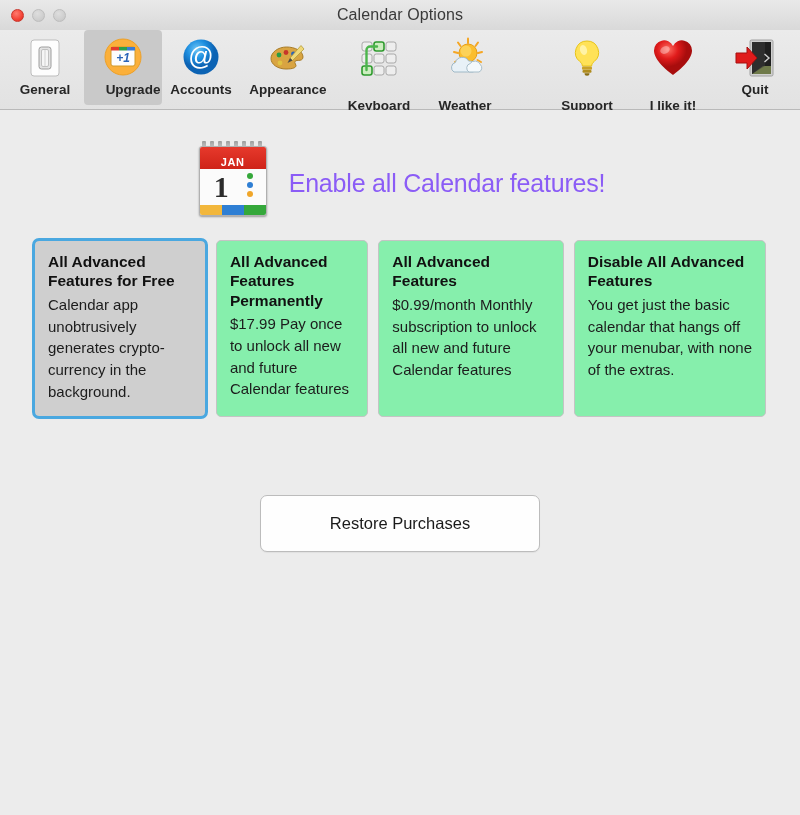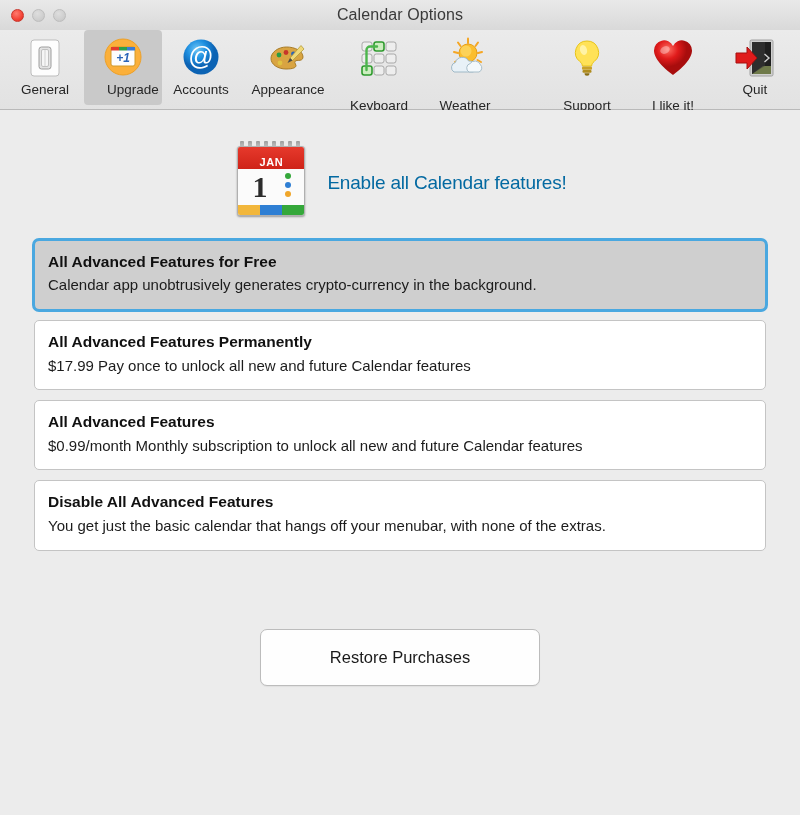--- a/index.html
+++ b/index.html
@@ -99,22 +99,23 @@
     position: relative;
     display: flex;
     align-items: center;
     justify-content: center;
   }
   .tb-label {
     margin-top: 1px;
     font-size: 13.5px;
     color: #262626;
     white-space: nowrap;
-  }
-  .tb-item.selected .tb-label { font-weight: normal; margin-left: 20px; }
+    font-weight: bold;
+  }
+  .tb-item.selected .tb-label { font-weight: bold; margin-left: 20px; }
 
   
   .tb-item.w-wide { width: 96px; }
   .tb-item.w-med  { width: 86px; gap: 16px; }
 
   
   .content {
     flex: 1 1 auto;
     position: relative;
     background: #ececec;
@@ -124,22 +125,22 @@
 
   .hero {
     display: flex;
     align-items: center;
     justify-content: center;
     gap: 20px;
     padding-top: 30px;
     padding-bottom: 22px;
   }
   .hero-title {
-    font-size: 19px;
-    color: #0369a1;
+    font-size: 25px;
+    color: #8b5cf6;
     letter-spacing: -.2px;
     margin-top: 8px;
   }
 
   
   .cal-icon {
     width: 74px;
     height: 78px;
     position: relative;
   }
@@ -208,26 +209,26 @@
     position: absolute;
     bottom: 0; left: 0; right: 0;
     height: 10px;
     display: flex;
   }
   .cal-foot i { flex: 1 1 0; display: block; }
 
   
   .options {
     display: flex;
-    flex-direction: column;
+    flex-direction: row;
     gap: 10px;
   }
   .opt-card {
     position: relative;
-    background: #ffffff;
+    background: #86efac;
     border: 1px solid #c4c4c4;
     border-radius: 5px;
     padding: 11px 13px 13px;
     box-sizing: border-box;
     cursor: default;
   }
   .opt-card.selected {
     background: #cfcfcf;
     border: 1px solid #8fb8d4;
     outline: 3px solid #4aa8e0;

